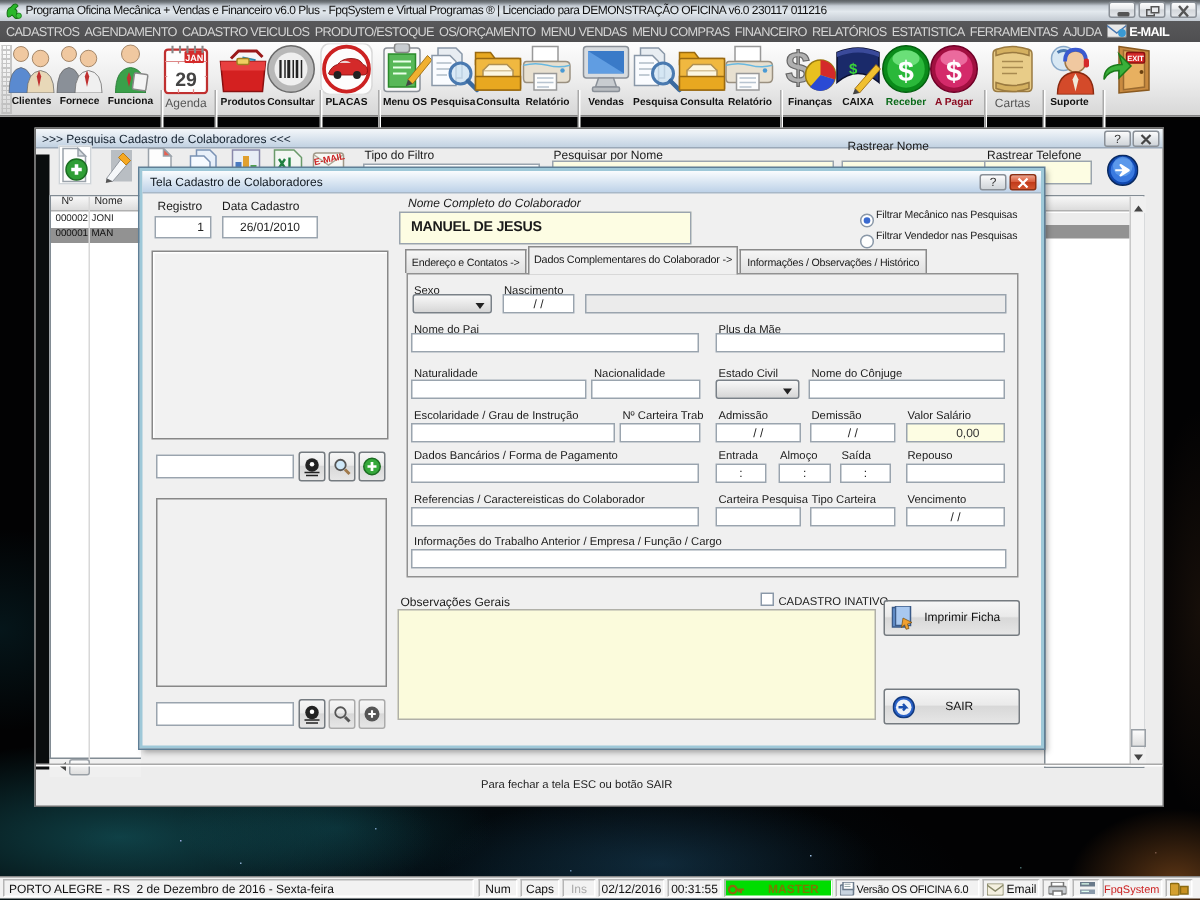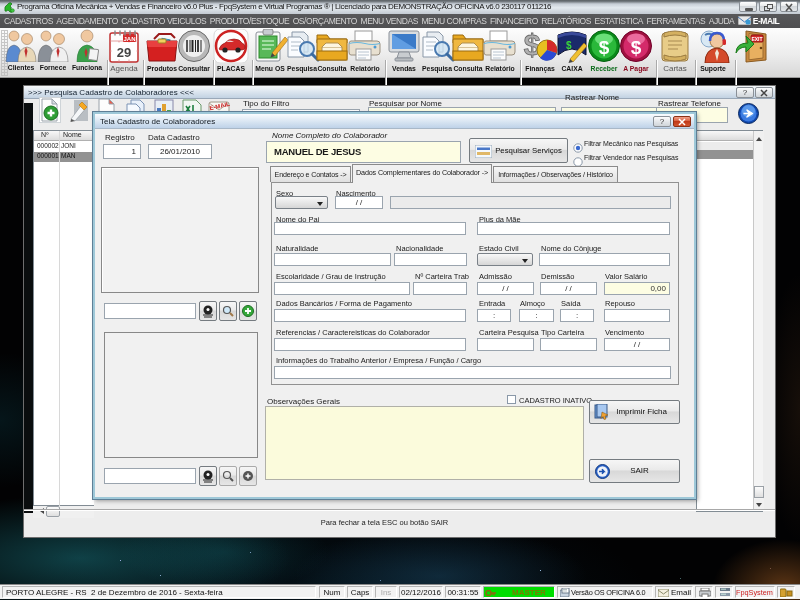--- a/index.html
+++ b/index.html
@@ -571,28 +571,20 @@
   </div>
   <div class="btn" style="left:144px; top:352px; width:18px; height:20px; border-color:#aaa;">
     <svg width="14" height="14" viewBox="0 0 14 14" style="margin-top:2px;">
         <circle cx="7" cy="7" r="5" fill="#555"></circle>
         <path d="M4.5 7 h5 M7 4.5 v5" stroke="#fff" stroke-width="1.4"></path>
       </svg>
   </div>
 
   <div class="lbl" style="left:177px; top:17px;font-style:italic;">Nome Completo do Colaborador</div>
   <div class="inp yinp" style="left:171px; top:27px; width:195px; height:22px; font-weight:bold; font-size:9.5px; letter-spacing:-.2px; line-height:20px; padding-left:7px; color:#1a1a1a;">MANUEL DE JESUS</div>
-  <div class="btn" style="left:374px; top:24px; width:99px; height:25px; line-height:24px;">
-    <svg width="17" height="13" viewBox="0 0 17 13" style="position:absolute;left:5px;top:6px;">
-        <rect x="0" y="0" width="17" height="13" rx="1" fill="#f4f8fc" stroke="#9ab"></rect>
-        <rect x="2" y="2.5" width="13" height="2.5" fill="#4a78c8"></rect>
-        <rect x="2" y="7" width="13" height="3" fill="#e0b868"></rect>
-      </svg>
-    <span style="display:block;margin-left:20px;font-size:7.8px;">Pesquisar Serviços</span>
-  </div>
   <div class="abs" style="left:478px; top:25px;">
     <svg width="10" height="10" viewBox="0 0 10 10">
         <circle cx="5" cy="5" r="4.2" fill="#fff" stroke="#8a98a8"></circle>
         <circle cx="5" cy="5" r="2.2" fill="#3a6ad0"></circle>
       </svg>
   </div>
   <div class="lbl" style="left:489px; top:26px; font-size:7px; letter-spacing:-.1px;">Filtrar Mecânico nas Pesquisas</div>
   <div class="abs" style="left:478px; top:39px;">
     <svg width="10" height="10" viewBox="0 0 10 10">
         <circle cx="5" cy="5" r="4.2" fill="#fff" stroke="#8a98a8"></circle>
@@ -626,21 +618,21 @@
 
     <div class="lbl" style="left:4px; top:89px;">Escolaridade / Grau de Instrução</div>
     <div class="inp" style="left:2px; top:99px; width:136px;"></div>
     <div class="lbl" style="left:143px; top:89px;">Nº Carteira Trab</div>
     <div class="inp" style="left:141px; top:99px; width:54px;"></div>
     <div class="lbl" style="left:207px; top:89px;">Admissão</div>
     <div class="inp" style="left:205px; top:99px; width:57px; text-align:center; line-height:12px;">/ /</div>
     <div class="lbl" style="left:269px; top:89px;">Demissão</div>
     <div class="inp" style="left:268px; top:99px; width:57px; text-align:center; line-height:12px;">/ /</div>
     <div class="lbl" style="left:333px; top:89px;">Valor Salário</div>
-    <div class="inp yinp" style="left:332px; top:99px; width:66px; text-align:right; line-height:12px; padding-right:3px; color:#333;">0,00</div>
+    <div class="inp yinp" style="left:332px; top:99px; width:66px; text-align:right; line-height:12px; padding-right:16px; color:#333;">0,00</div>
 
     <div class="lbl" style="left:4px; top:116px;">Dados Bancários / Forma de Pagamento</div>
     <div class="inp" style="left:2px; top:126px; width:192px;"></div>
     <div class="lbl" style="left:207px; top:116px;">Entrada</div>
     <div class="inp" style="left:205px; top:126px; width:34px; text-align:center; line-height:12px;">:</div>
     <div class="lbl" style="left:248px; top:116px;">Almoço</div>
     <div class="inp" style="left:247px; top:126px; width:35px; text-align:center; line-height:12px;">:</div>
     <div class="lbl" style="left:289px; top:116px;">Saída</div>
     <div class="inp" style="left:288px; top:126px; width:34px; text-align:center; line-height:12px;">:</div>
     <div class="lbl" style="left:333px; top:116px;">Repouso</div>

